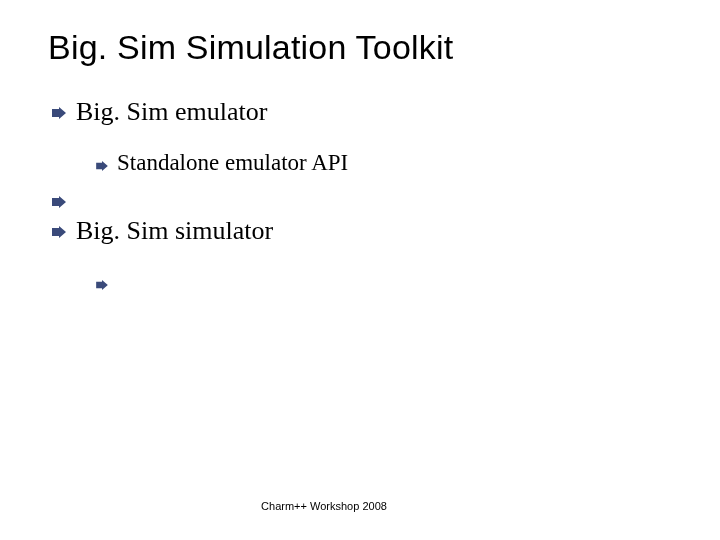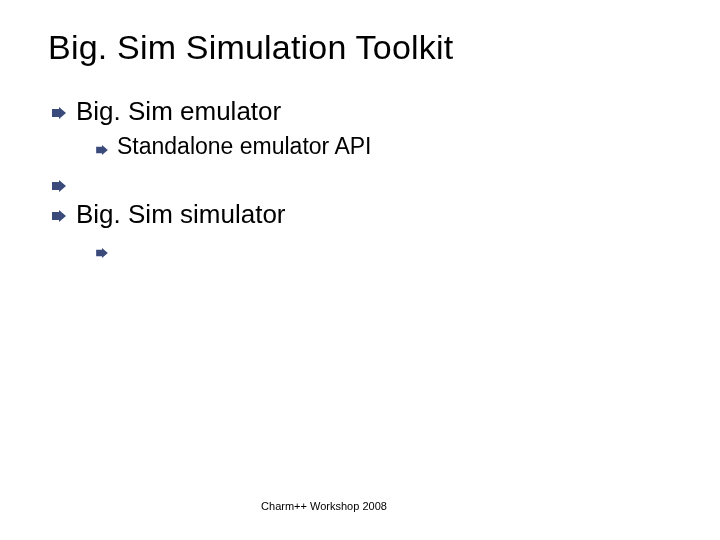--- a/index.html
+++ b/index.html
@@ -1,22 +1,22 @@
 <!DOCTYPE html>
 <html><head>
 <meta charset="utf-8">
 <style>
   * { margin: 0; padding: 0; box-sizing: border-box; }
   html, body { width: 720px; height: 540px; background: #ffffff; font-family: Arial, Helvetica, sans-serif; color: #000; }
   .slide { width: 632px; height: 540px; position: relative; padding: 28px 40px 0 48px; }
   .title { font-size: 34px; font-weight: 400; letter-spacing: 0.2px; margin-bottom: 28px; }
-  .lvl1 { list-style: none; padding-left: 4px; }
+  .lvl1 { list-style: none; padding-left: 4px; font-family: Liberation Serif, serif; }
   .lvl1 > li { display: flex; align-items: flex-start; margin-bottom: 2px; }
   .lvl1-text { font-size: 26px; line-height: 1.28; }
-  .lvl2 { list-style: none; padding-left: 44px; margin: 4px 0 6px 0; }
+  .lvl2 { list-style: none; padding-left: 44px; margin: 20px 0 6px 0; }
   .lvl2 > li { display: flex; align-items: flex-start; }
   .lvl2-text { font-size: 23px; line-height: 1.28; }
   .arrow { display: inline-block; margin-right: 10px; margin-top: 10px; flex: 0 0 auto; }
   .arrow-sm { display: inline-block; margin-right: 9px; margin-top: 9px; flex: 0 0 auto; }
   .footer { position: absolute; bottom: 28px; left: 16px; right: 0; text-align: center; font-size: 11px; color: #000; }
 </style>
 </head>
 <body>
 
 <div class="slide">

